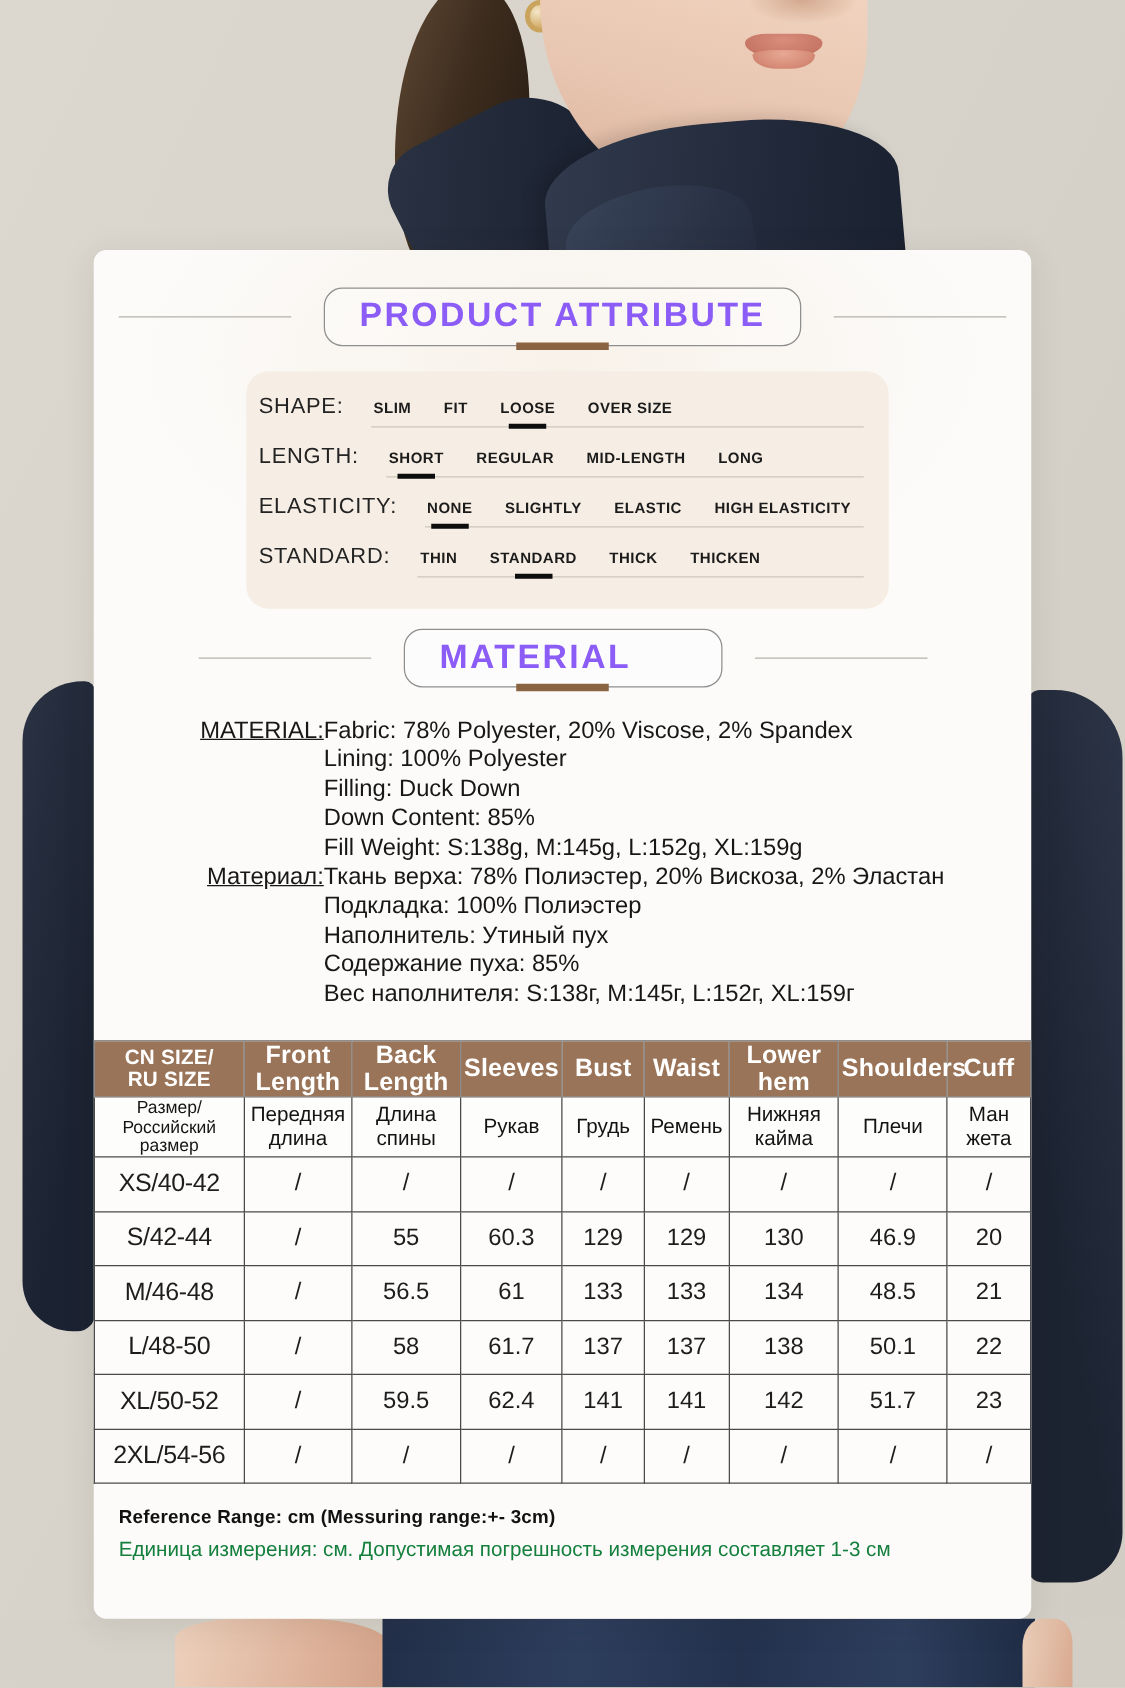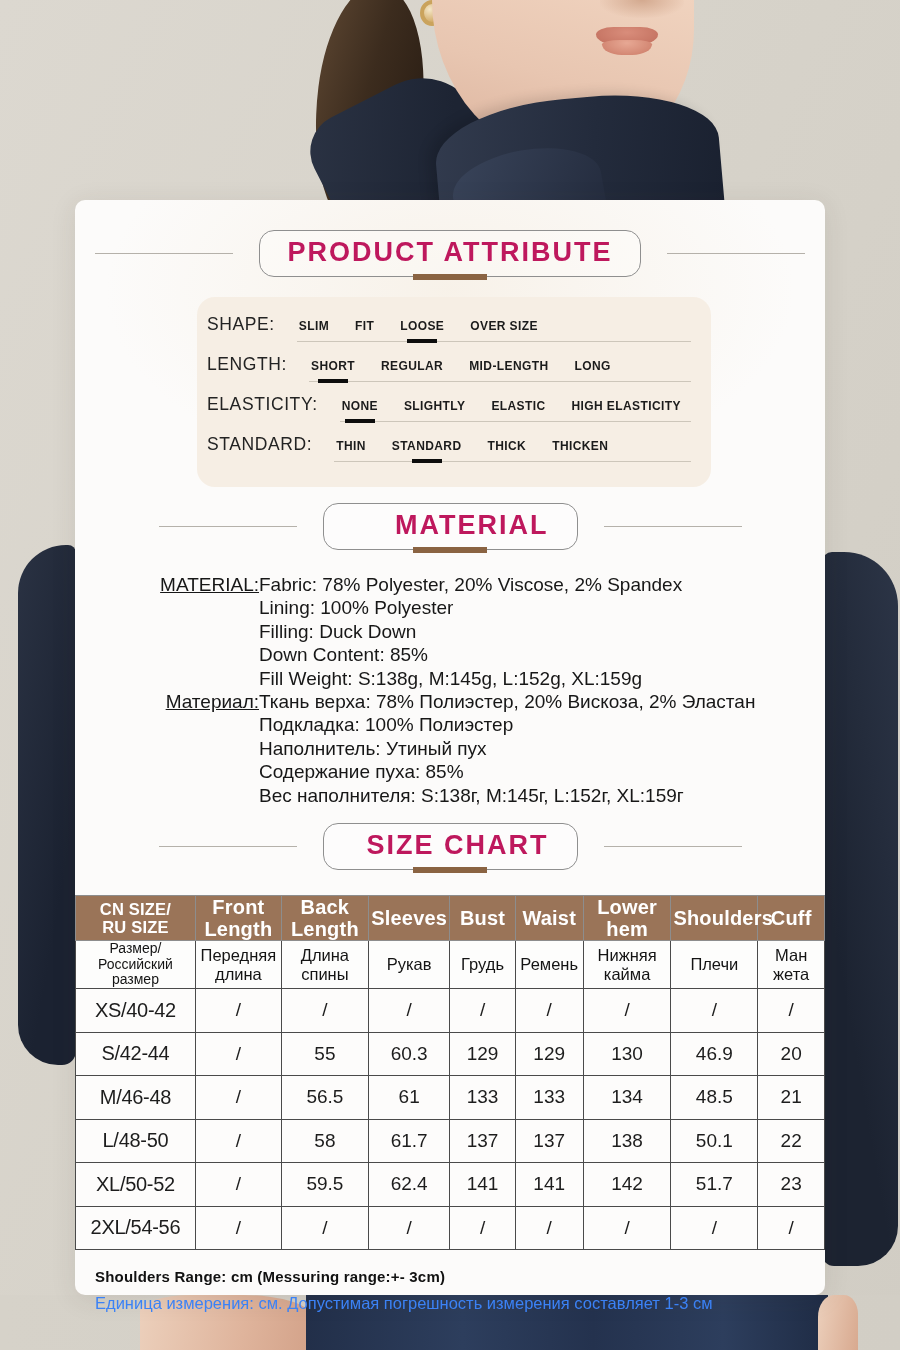--- a/index.html
+++ b/index.html
@@ -86,22 +86,22 @@
   }
   .card::before{ 
     content:"";position:absolute;left:0;top:0;right:0;height:300px;border-radius:10px;
     background:radial-gradient(ellipse at 50% 30%,rgba(242,230,212,0.45) 0%,rgba(242,230,212,0) 65%);
     pointer-events:none;
   }
   
   .ribbon{display:flex;align-items:center;justify-content:center;gap:26px;position:relative;}
   .ribbon-line{width:138px;height:1px;background:#b5b1aa;flex:none;}
   .ribbon-box{
-    position:relative;min-width:255px;text-align:right;border:1.5px solid #8f8f8f;border-radius:15px;
-    padding:6px 28px 8px;font-size:27px;font-weight:700;letter-spacing:2px;color:#be185d;background:rgba(255,255,255,0.35);
+    position:relative;min-width:255px;text-align:left;border:1.5px solid #8f8f8f;border-radius:15px;
+    padding:6px 28px 8px;font-size:27px;font-weight:700;letter-spacing:2px;color:#8b5cf6;background:rgba(255,255,255,0.35);
   }
   .ribbon-box::after{
     content:"";position:absolute;left:50%;transform:translateX(-50%);bottom:-4px;width:74px;height:6px;background:#8a6342;
   }
   .r1{margin-top:30px;}
   
   .panel{
     margin:20px 0 0 122px;width:514px;height:190px;background:#f6eee4;border-radius:18px;
     padding:17px 20px 6px 10px;position:relative;
   }
@@ -132,21 +132,21 @@
   tr.hdr-en th:first-child{font-size:16.5px;}
   tr.hdr-ru th{
     background:#fdfdfc;font-weight:400;font-size:16.5px;height:48px;color:#141414;
     white-space:pre-line;line-height:1.12;
   }
   tr.hdr-ru th:first-child{font-size:14px;}
   tbody.size-body td{font-size:19px;height:43.5px;background:rgba(253,253,252,0.6);}
   tbody.size-body td:first-child{font-size:20px;letter-spacing:-0.3px;}
   
   .note-en{margin:18px 0 0 20px;font-size:15px;font-weight:700;letter-spacing:0.2px;color:#111;}
-  .note-ru{margin:9px 0 0 20px;font-size:16.5px;color:#3b82f6;}
+  .note-ru{margin:9px 0 0 20px;font-size:16.5px;color:#15803d;}
 </style>
 </head>
 <body>
 
 <div class="stage">
 
   <div class="ph hair"></div>
   <div class="ph earring"></div>
   <div class="ph shoulder-left"></div>
   <div class="ph face"></div>
@@ -252,25 +252,20 @@
         <div class="mat-line">
           <span class="mat-label"></span>
           <span class="mat-text">Содержание пуха: 85%</span>
         </div>
         <div class="mat-line">
           <span class="mat-label"></span>
           <span class="mat-text">Вес наполнителя: S:138г, M:145г, L:152г, XL:159г</span>
         </div>
       </div>
 
-    <div class="ribbon r3">
-      <div class="ribbon-line"></div>
-      <div class="ribbon-box">SIZE CHART</div>
-      <div class="ribbon-line"></div>
-    </div>
 
     <table class="size">
       <colgroup>
         <col style="width:16%">
           <col style="width:11.5%">
           <col style="width:11.6%">
         <col style="width:10.9%">
           <col style="width:8.7%">
           <col style="width:9.1%">
         <col style="width:11.7%">
@@ -368,17 +363,17 @@
             <td>/</td>
             <td>/</td>
             <td>/</td>
             <td>/</td>
             <td>/</td>
             <td>/</td>
           </tr>
         </tbody>
     </table>
 
-    <div class="note-en">Shoulders Range: cm (Messuring range:+- 3cm)</div>
+    <div class="note-en">Reference Range: cm (Messuring range:+- 3cm)</div>
     <div class="note-ru">Единица измерения: см. Допустимая погрешность измерения составляет 1-3 см</div>
 
   </div>
 </div>
 
 </body></html>

